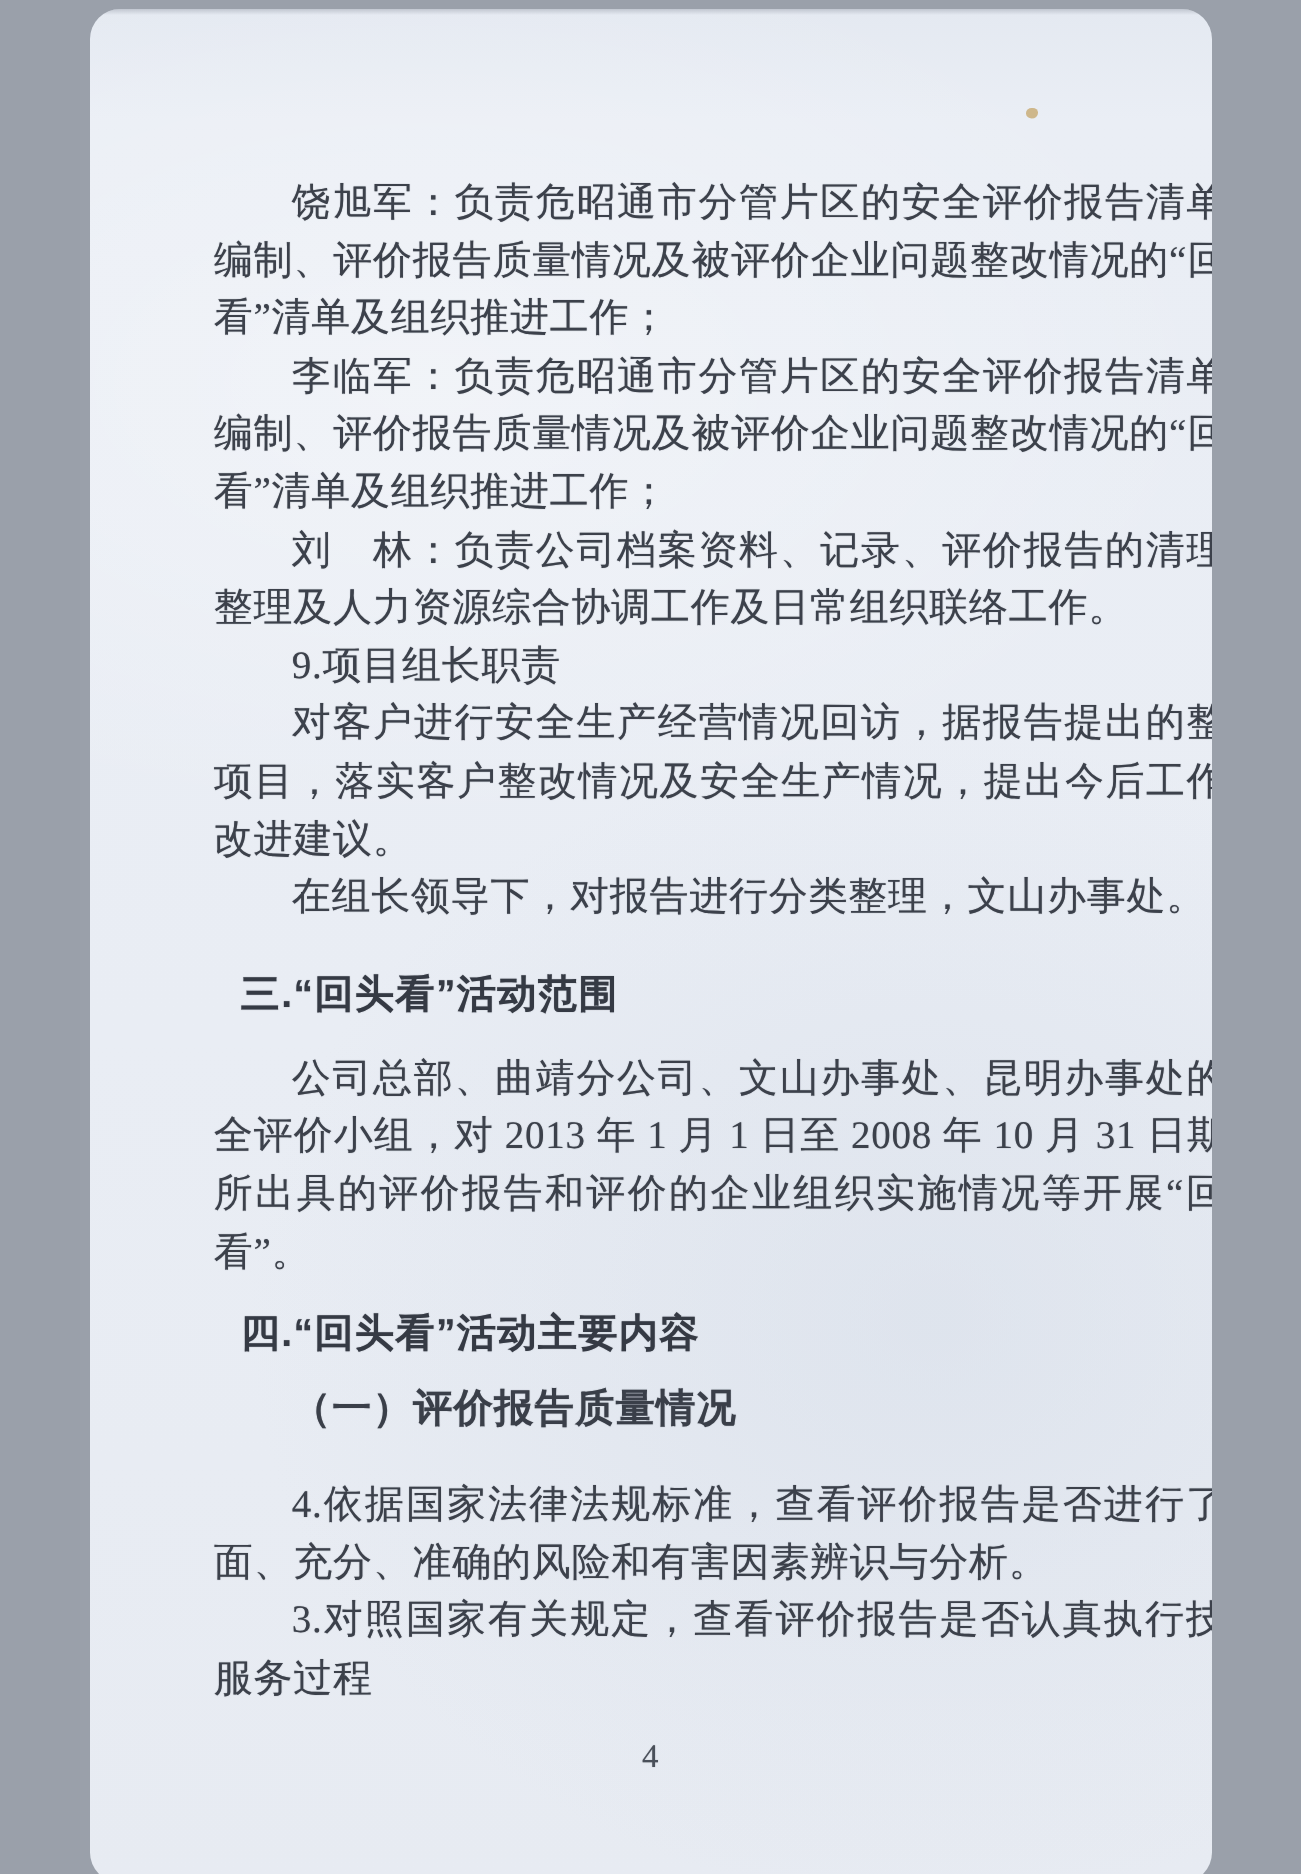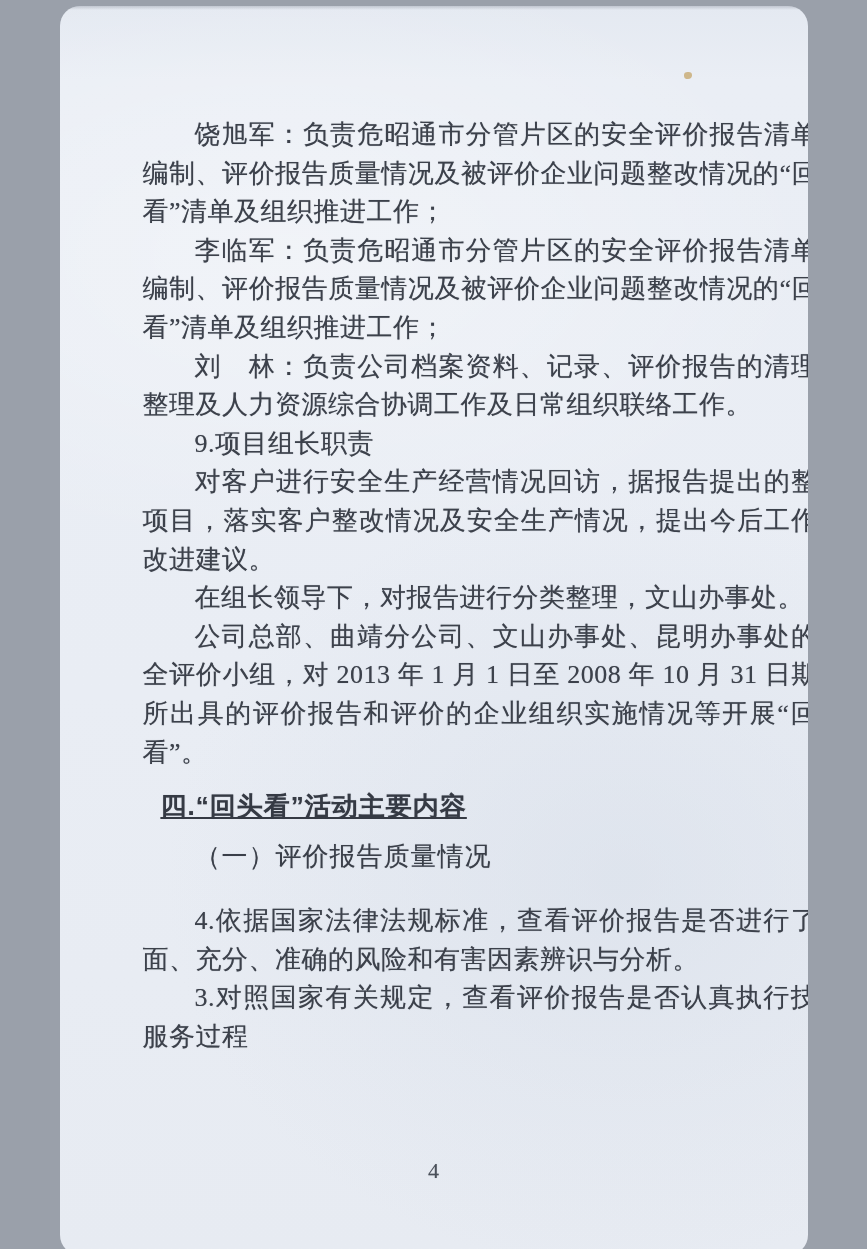--- a/index.html
+++ b/index.html
@@ -48,26 +48,26 @@
     margin: 25px 0 19px 0;
     padding-left: 18px;
     font-family: "Liberation Sans", sans-serif;
     font-weight: bold;
     font-size: 26px;
     line-height: 38px;
     color: #353a44;
     letter-spacing: 1px;
     text-shadow: 0 0 0.7px rgba(53,58,68,0.5);
   }
-  .heading.tight { margin: 15px 0 13px 0; text-decoration: underline; }
+  .heading.tight { margin: 15px 0 13px 0; }
   .subheading {
     margin: 13px 0 26px 0;
     font-size: 26px;
     line-height: 38px;
-    font-weight: normal;
+    font-weight: bold;
     text-indent: 2em;
     color: #3a3f49;
     letter-spacing: 1px;
     text-shadow: 0 0 0.7px rgba(58,63,73,0.5);
   }
   .page-number {
     position: absolute;
     left: 0; top: 1152px;
     width: 100%;
     text-align: center;
@@ -84,20 +84,21 @@
   <div class="scan-speck"></div>
 
   <div class="doc-body">
     <p class="para">饶旭军：负责危昭通市分管片区的安全评价报告清单的编制、评价报告质量情况及被评价企业问题整改情况的“回头看”清单及组织推进工作；</p>
     <p class="para">李临军：负责危昭通市分管片区的安全评价报告清单的编制、评价报告质量情况及被评价企业问题整改情况的“回头看”清单及组织推进工作；</p>
     <p class="para">刘　林：负责公司档案资料、记录、评价报告的清理、整理及人力资源综合协调工作及日常组织联络工作。</p>
     <p class="para">9.项目组长职责</p>
     <p class="para">对客户进行安全生产经营情况回访，据报告提出的整改项目，落实客户整改情况及安全生产情况，提出今后工作的改进建议。</p>
     <p class="para">在组长领导下，对报告进行分类整理，文山办事处。</p>
 
+    <h2 class="heading">三.“回头看”活动范围</h2>
     <p class="para">公司总部、曲靖分公司、文山办事处、昆明办事处的安全评价小组，对 2013 年 1 月 1 日至 2008 年 10 月 31 日期间所出具的评价报告和评价的企业组织实施情况等开展“回头看”。</p>
 
     <h2 class="heading tight">四.“回头看”活动主要内容</h2>
     <h3 class="subheading">（一）评价报告质量情况</h3>
 
     <p class="para">4.依据国家法律法规标准，查看评价报告是否进行了全面、充分、准确的风险和有害因素辨识与分析。</p>
     <p class="para">3.对照国家有关规定，查看评价报告是否认真执行技术服务过程</p>
   </div>
 
   <div class="page-number">4</div>

